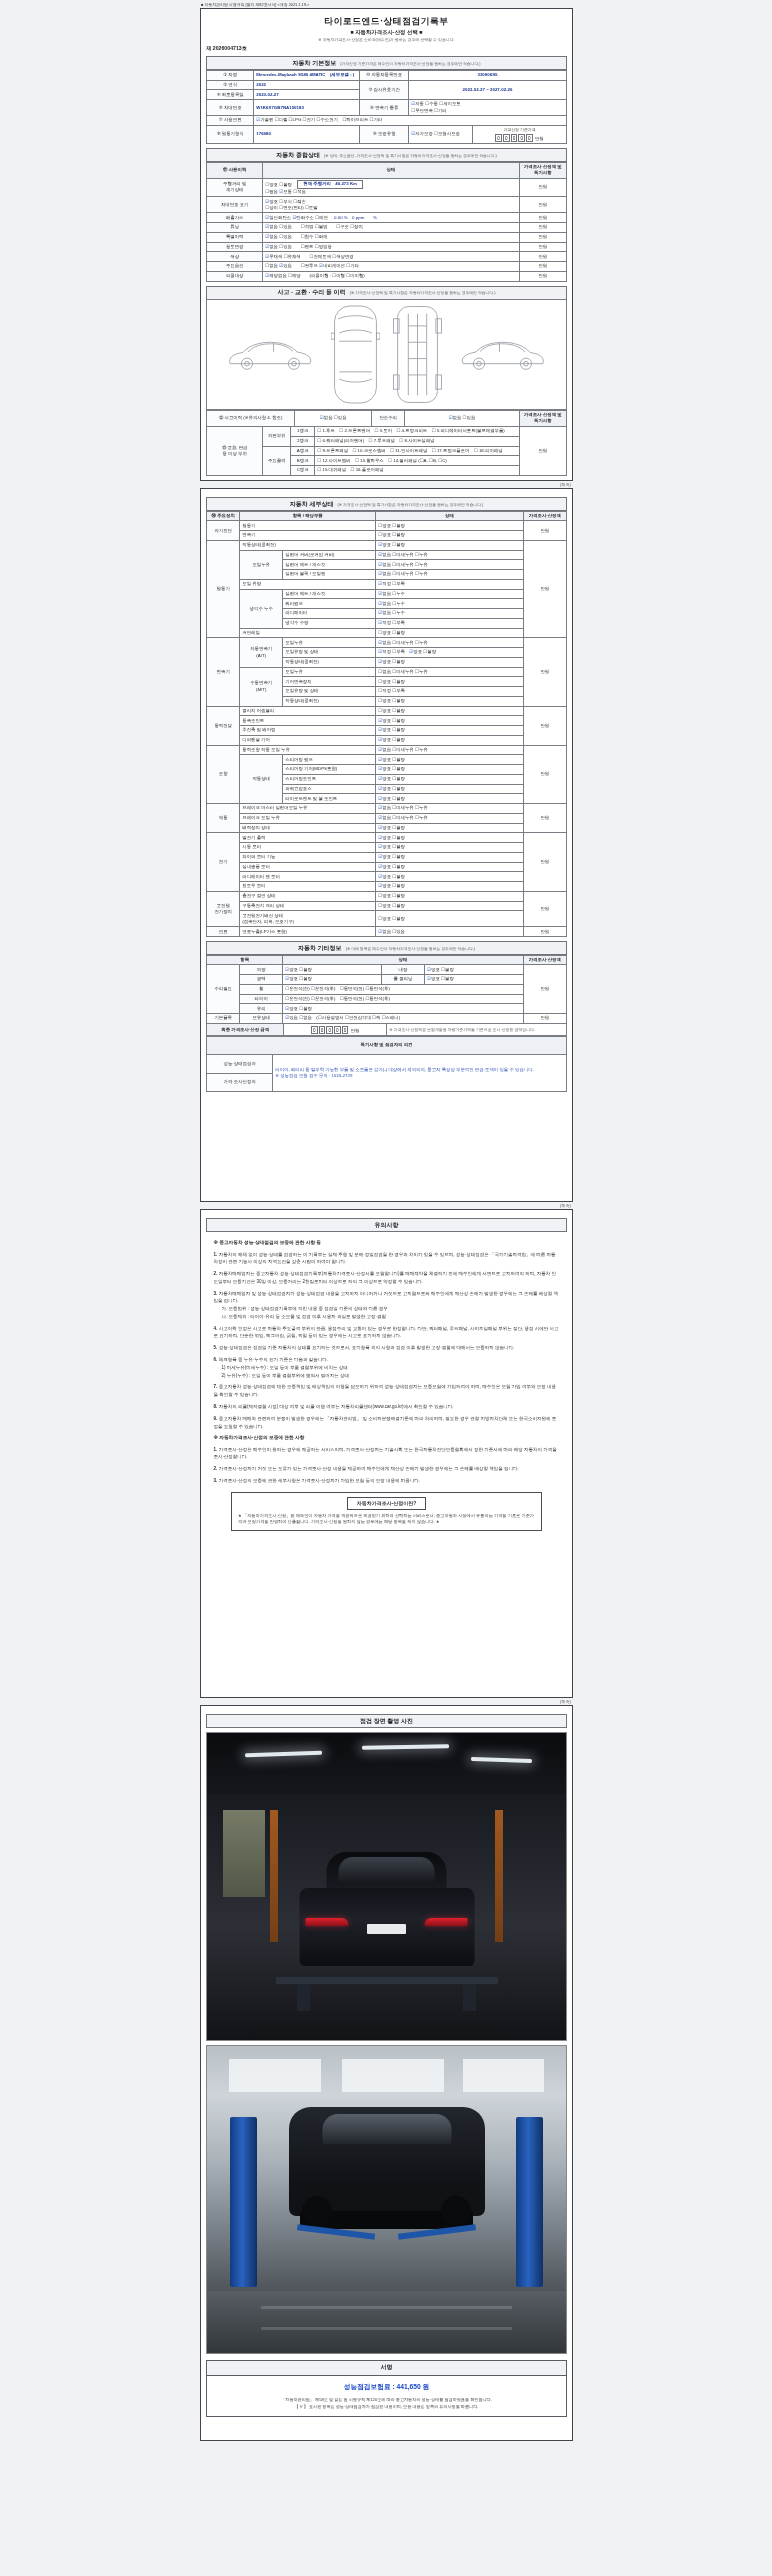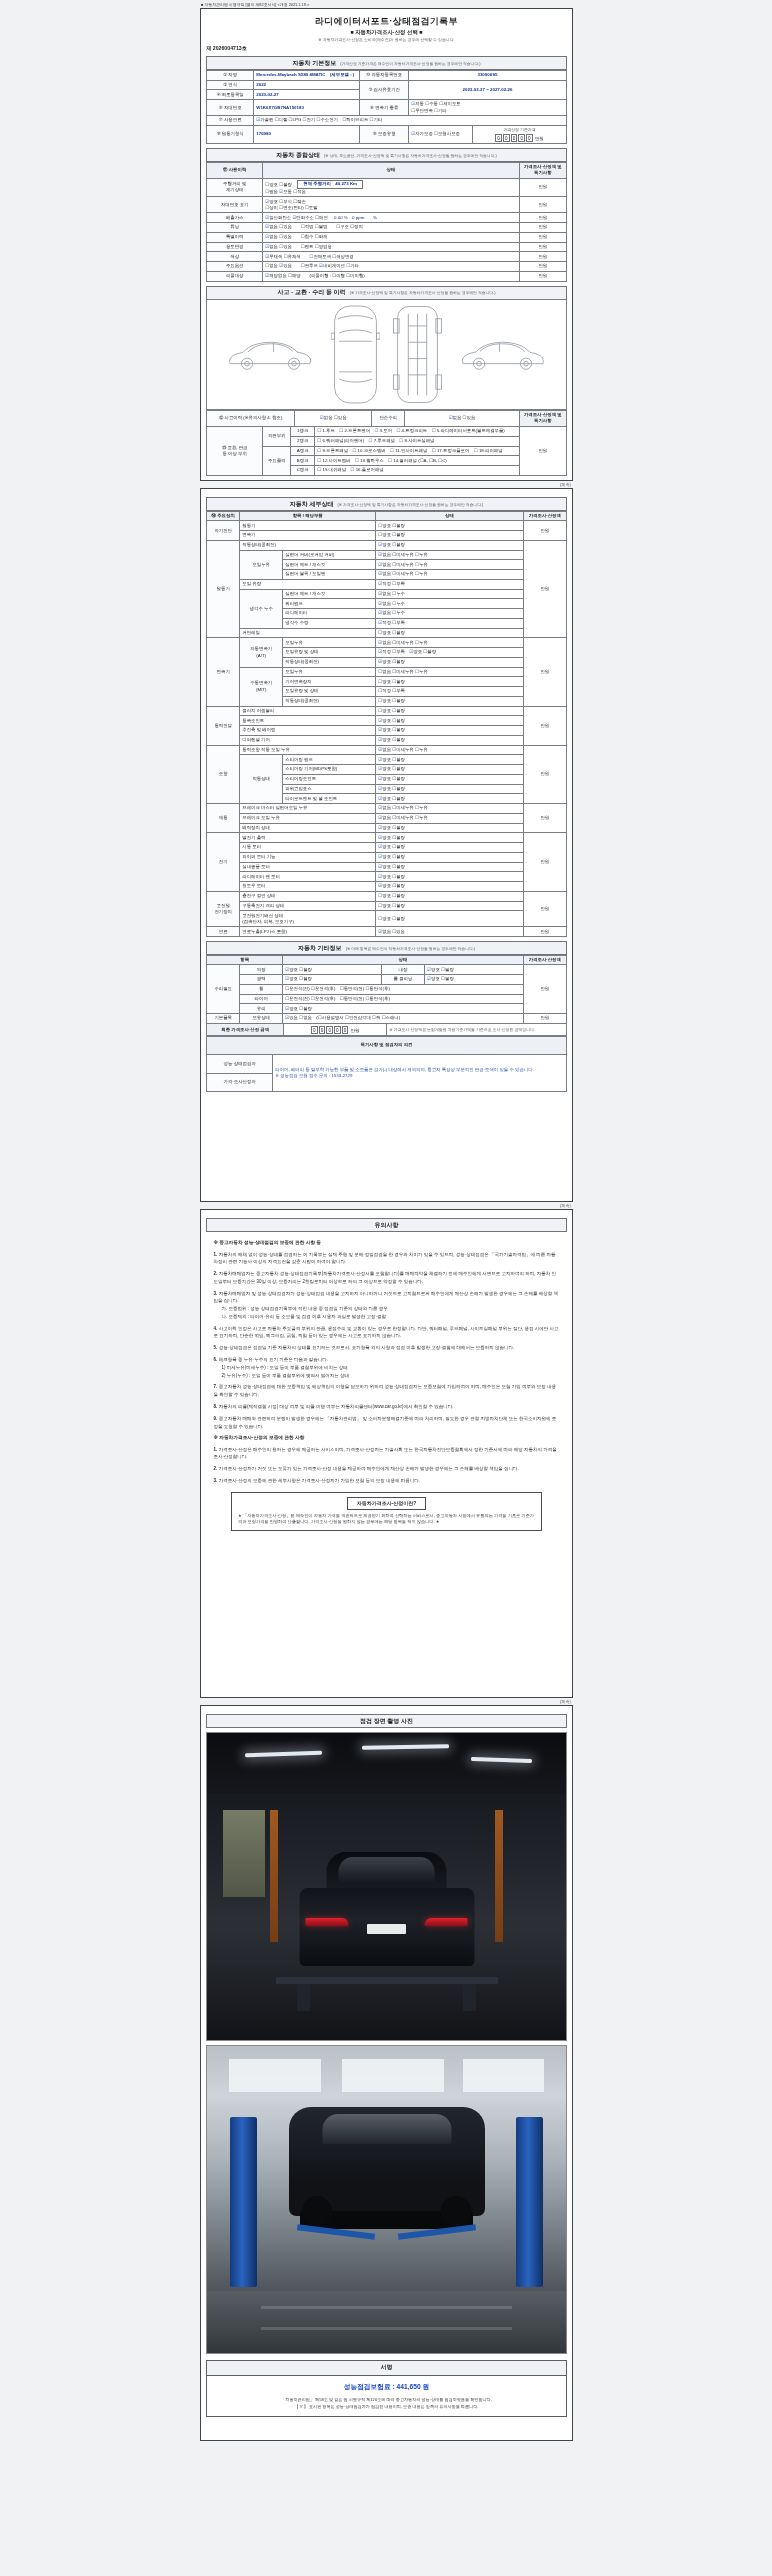--- a/index.html
+++ b/index.html
@@ -115,21 +115,21 @@
   .sfoot{font-size:4.1px;text-align:center;color:#333;padding:2.1px 5.2px 6.2px;line-height:1.6;}
 </style>
 </head>
 <body>
 
 <div class="doc">
   <div class="top-note">■ 자동차관리법 시행규칙 [별지 제82호서식] &lt;개정 2021.1.19.&gt;</div>
 
   <div class="page page1">
     <div class="hdr">
-      <div class="title">라디에이터서포트·상태점검기록부</div>
+      <div class="title">타이로드엔드·상태점검기록부</div>
       <div class="subtitle">■ 자동차가격조사·산정 선택 ■</div>
       <div class="subnote">※ 자동차가격조사·산정은 소비자(매수인)가 원하는 경우에 선택할 수 있습니다.</div>
     </div>
     <div class="docno">제 2026004713호</div>
 
     <div class="sec">
       <b>자동차 기본정보</b>
       <span class="note">(가격산정 기준가격은 매수인이 자동차가격조사·산정을 원하는 경우에만 적습니다.)</span>
     </div>
     <table class="t">

